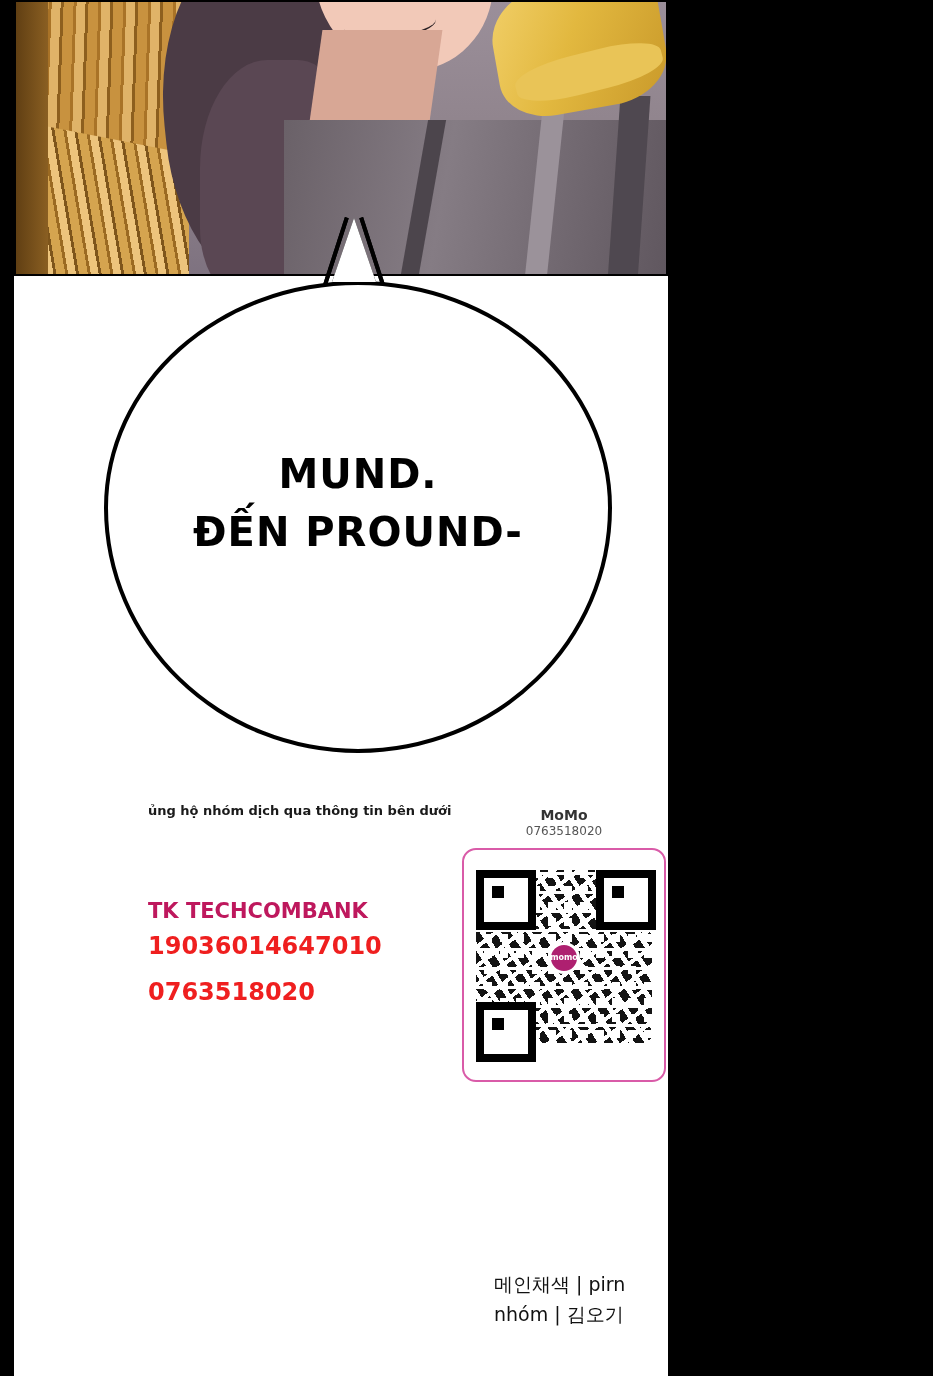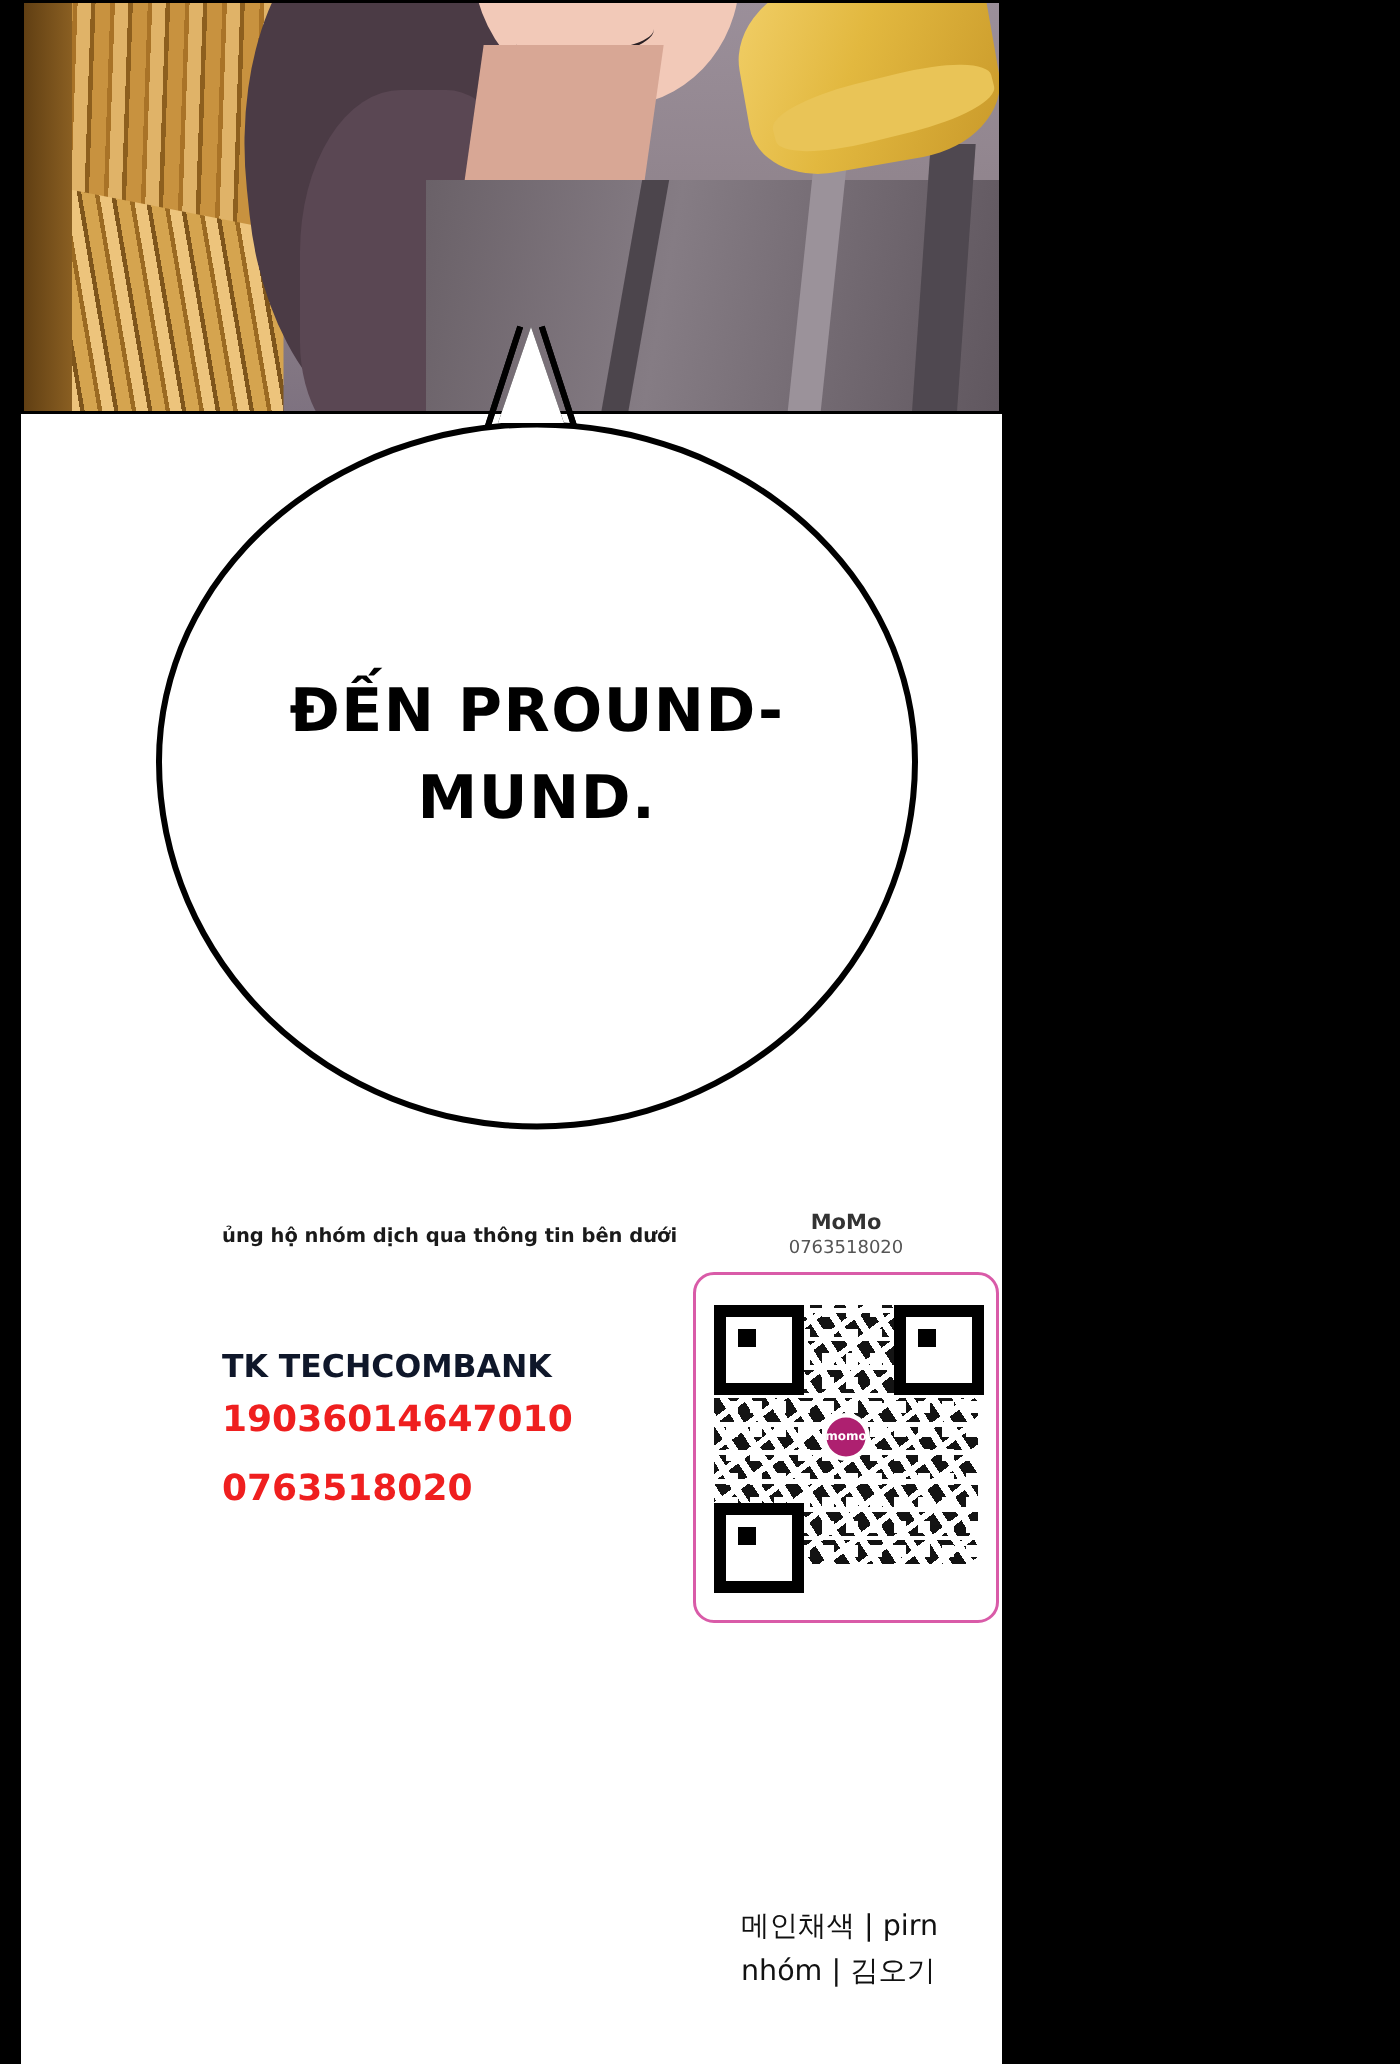--- a/index.html
+++ b/index.html
@@ -255,37 +255,37 @@
     line-height: 1.45;
     color: #000;
     padding: 0 40px;
     box-sizing: border-box;
   }
 
   
   .support-note {
     position: absolute;
     left: 134px;
-    top: 541px;
+    top: 527px;
     font-family: "DejaVu Sans", sans-serif;
     font-size: 13px;
     font-weight: 700;
     color: #1a1a1a;
     white-space: nowrap;
   }
   .bank-block {
     position: absolute;
     left: 134px;
     top: 620px;
     font-family: "DejaVu Sans", sans-serif;
   }
   .bank-label {
     font-size: 21px;
     font-weight: 600;
-    color: #0f172a;
+    color: #be185d;
     line-height: 1.5;
     white-space: nowrap;
   }
   .bank-number {
     font-size: 24px;
     font-weight: 600;
     color: #ef1f1f;
     line-height: 1.5;
     margin-bottom: 10px;
     white-space: nowrap;
@@ -419,22 +419,22 @@
     <div class="robe-fold3"></div>
     <div class="collar"></div>
     <div class="collar2"></div>
     <div class="panel-border"></div>
   </div>
 
   <div class="sheet">
 
     <div class="balloon">
       <div class="balloon-text">
+        <div>MUND.</div>
         <div>ĐẾN PROUND-</div>
-        <div>MUND.</div>
       </div>
     </div>
     <div class="balloon-tail"></div>
 
     <div class="support-note">ủng hộ nhóm dịch qua thông tin bên dưới</div>
 
     <div class="bank-block">
       <div class="bank-label">TK TECHCOMBANK</div>
       <div class="bank-number">19036014647010</div>
       <div class="bank-number">0763518020</div>

